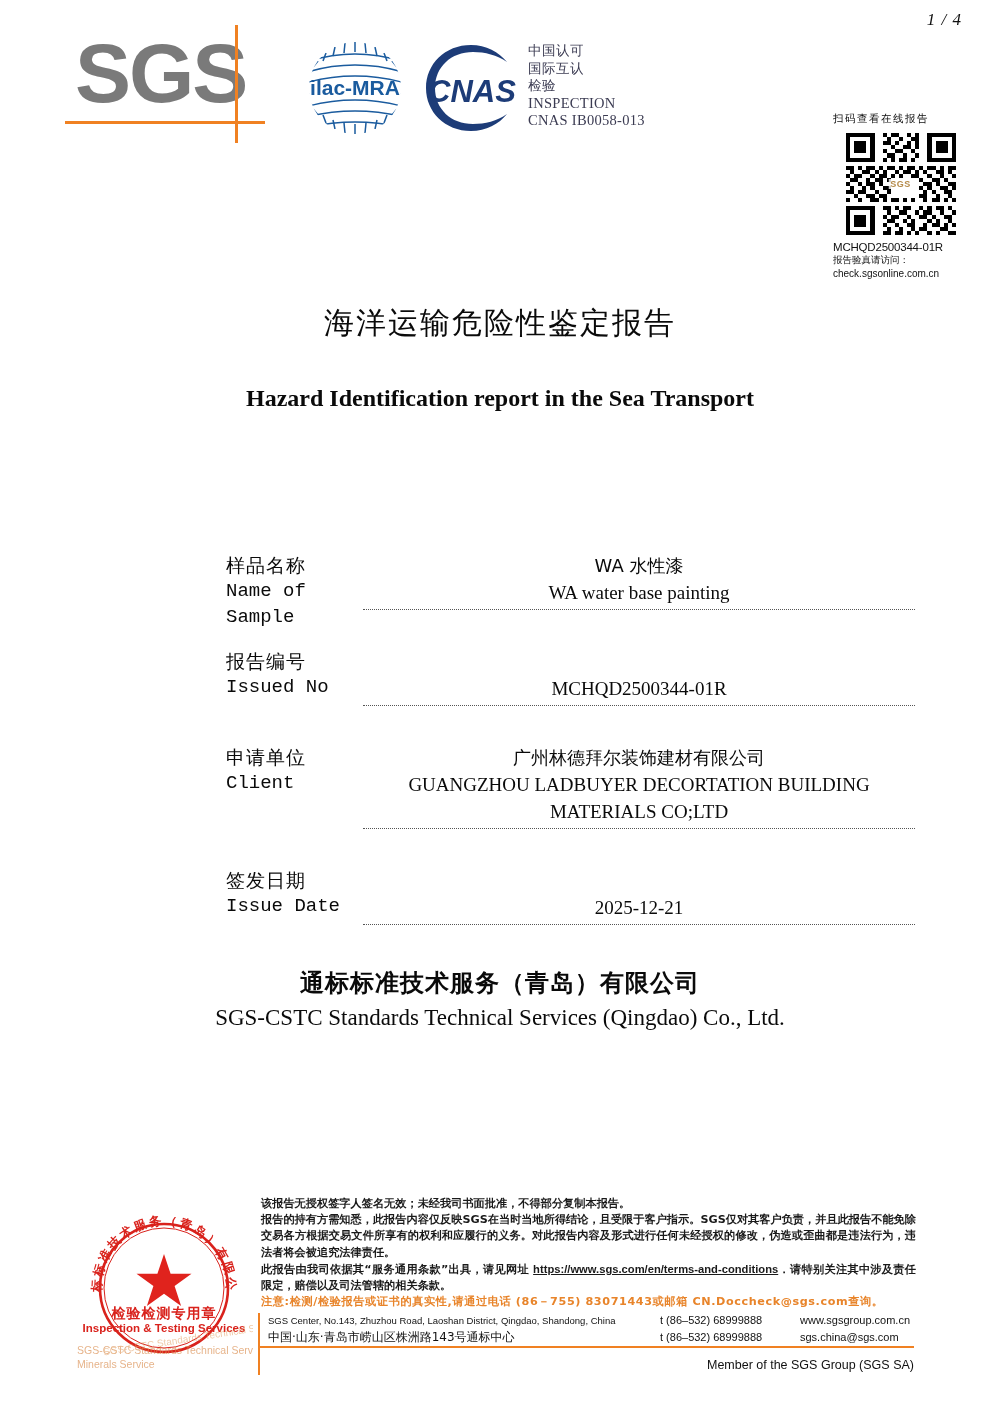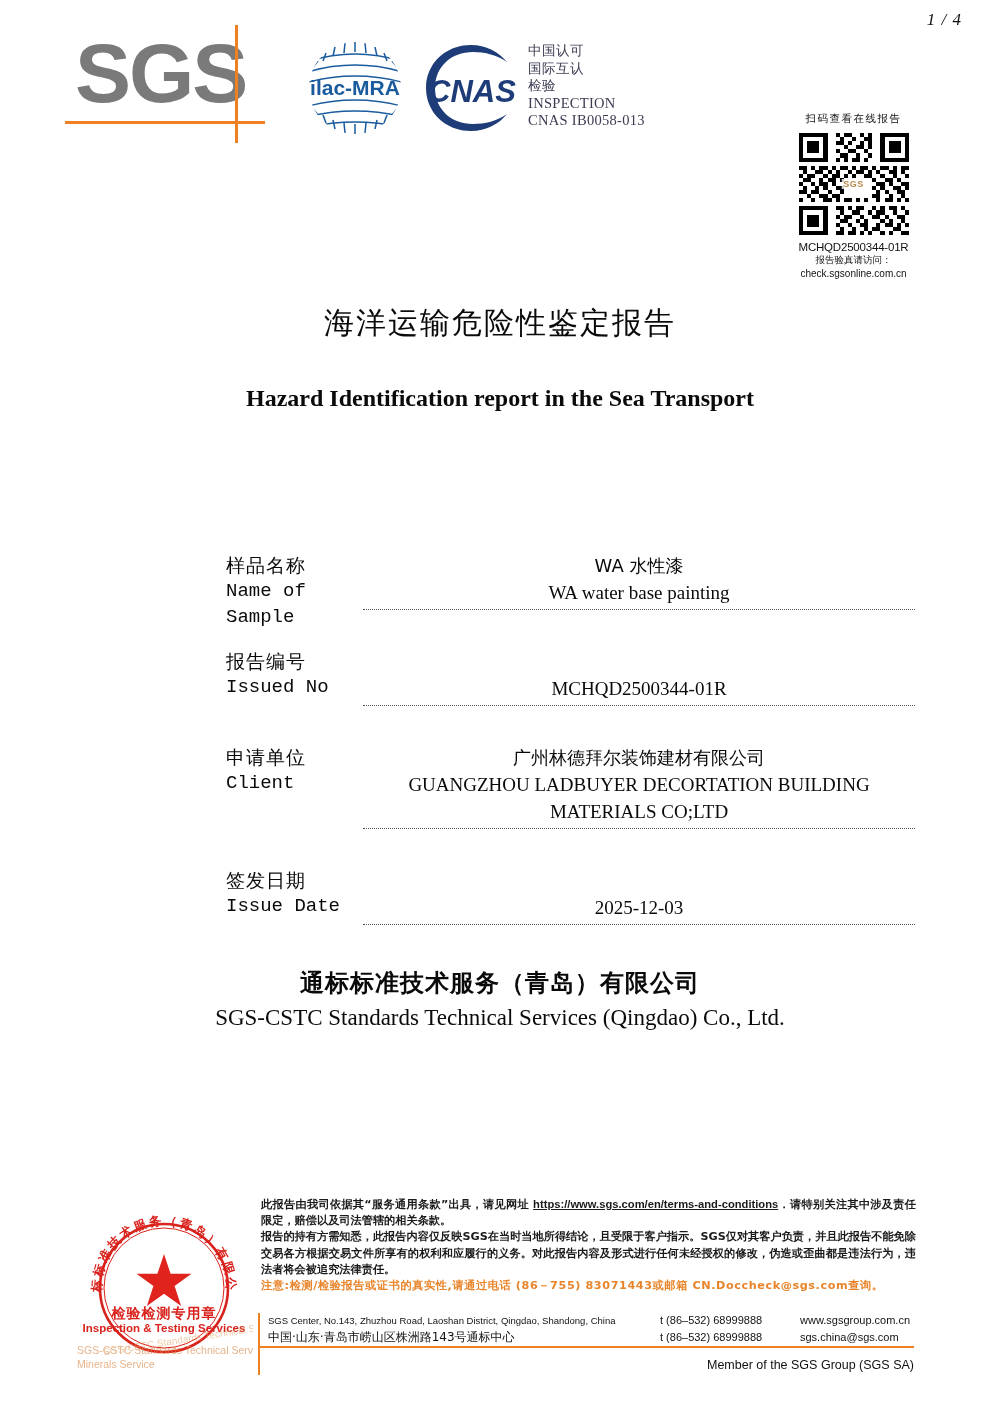--- a/index.html
+++ b/index.html
@@ -97,24 +97,23 @@
     letter-spacing: 0.5px;
   }
   .cnas-text .en-line {
     font-family: "Liberation Serif", serif;
     letter-spacing: 0.3px;
   }
 
   
   .qr-block {
     position: absolute;
-    left: 786px;
+    left: 833px;
     top: 112px;
     width: 135px;
-    text-align: center;
   }
   .qr-caption {
     font-family: "DejaVu Sans", sans-serif;
     font-size: 10.5px;
     color: #111;
     letter-spacing: 1.5px;
     margin-bottom: 3px;
     white-space: nowrap;
   }
   .qr-canvas {
@@ -669,21 +668,21 @@
       </div>
     </div>
 
     <div class="field-row">
       <div class="field-label">
         <span class="lbl-cn">签发日期</span>
         <span class="lbl-en">Issue Date</span>
       </div>
       <div class="field-value">
         <span class="spacer-line"></span>
-        <span class="val-plain">2025-12-03</span>
+        <span class="val-plain">2025-12-21</span>
       </div>
     </div>
 
   </div>
 
   <div class="company">
     <div class="company-cn">通标标准技术服务（青岛）有限公司</div>
     <div class="company-en">SGS-CSTC Standards Technical Services (Qingdao) Co., Ltd.</div>
   </div>
 
@@ -706,22 +705,23 @@
         <text x="2" y="172" font-family="Liberation Sans, sans-serif" font-size="10.5" fill="#d98a4a">Minerals Service</text>
         <g transform="rotate(-9 89 150)" opacity="0.8">
           <text x="28" y="150" font-family="Liberation Sans, sans-serif" font-size="10" fill="#e09a5a">SGS-CSTC Standards Technical Services (Qingdao) Co., Ltd.</text>
         </g>
       </g>
     </svg>
   </div>
 
   <div class="footer-wrap">
     <div class="disclaimer">
+      <p>该报告无授权签字人签名无效；未经我司书面批准，不得部分复制本报告。</p>
+      <p>报告的持有方需知悉，此报告内容仅反映SGS在当时当地所得结论，且受限于客户指示。SGS仅对其客户负责，并且此报告不能免除交易各方根据交易文件所享有的权利和应履行的义务。对此报告内容及形式进行任何未经授权的修改，伪造或歪曲都是违法行为，违法者将会被追究法律责任。</p>
       <p><span>此报告由我司依据其“服务通用条款”出具，请见网址 </span><span class="link">https://www.sgs.com/en/terms-and-conditions</span><span>．请特别关注其中涉及责任限定，赔偿以及司法管辖的相关条款。</span></p>
-      <p>报告的持有方需知悉，此报告内容仅反映SGS在当时当地所得结论，且受限于客户指示。SGS仅对其客户负责，并且此报告不能免除交易各方根据交易文件所享有的权利和应履行的义务。对此报告内容及形式进行任何未经授权的修改，伪造或歪曲都是违法行为，违法者将会被追究法律责任。</p>
       <p class="notice">注意:检测/检验报告或证书的真实性,请通过电话 (86－755) 83071443或邮箱 CN.Doccheck@sgs.com查询。</p>
     </div>
   </div>
 
   <div class="footer-vbar"></div>
   <div class="footer-hrule"></div>
 
   <div class="footer-addr">
     <div class="addr-row">
       <span class="addr-left-en">SGS Center, No.143, Zhuzhou Road, Laoshan District, Qingdao, Shandong, China</span>

